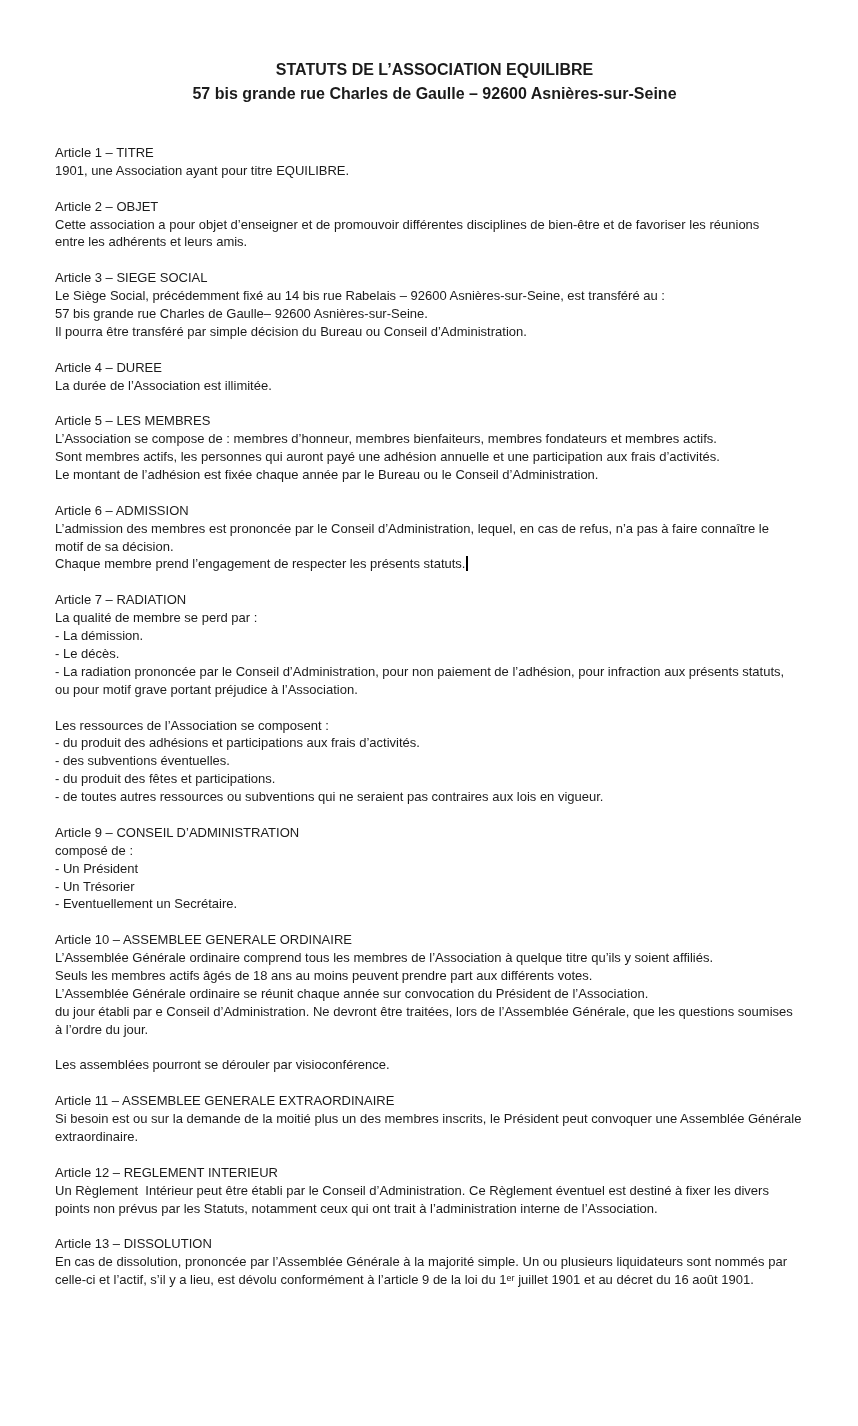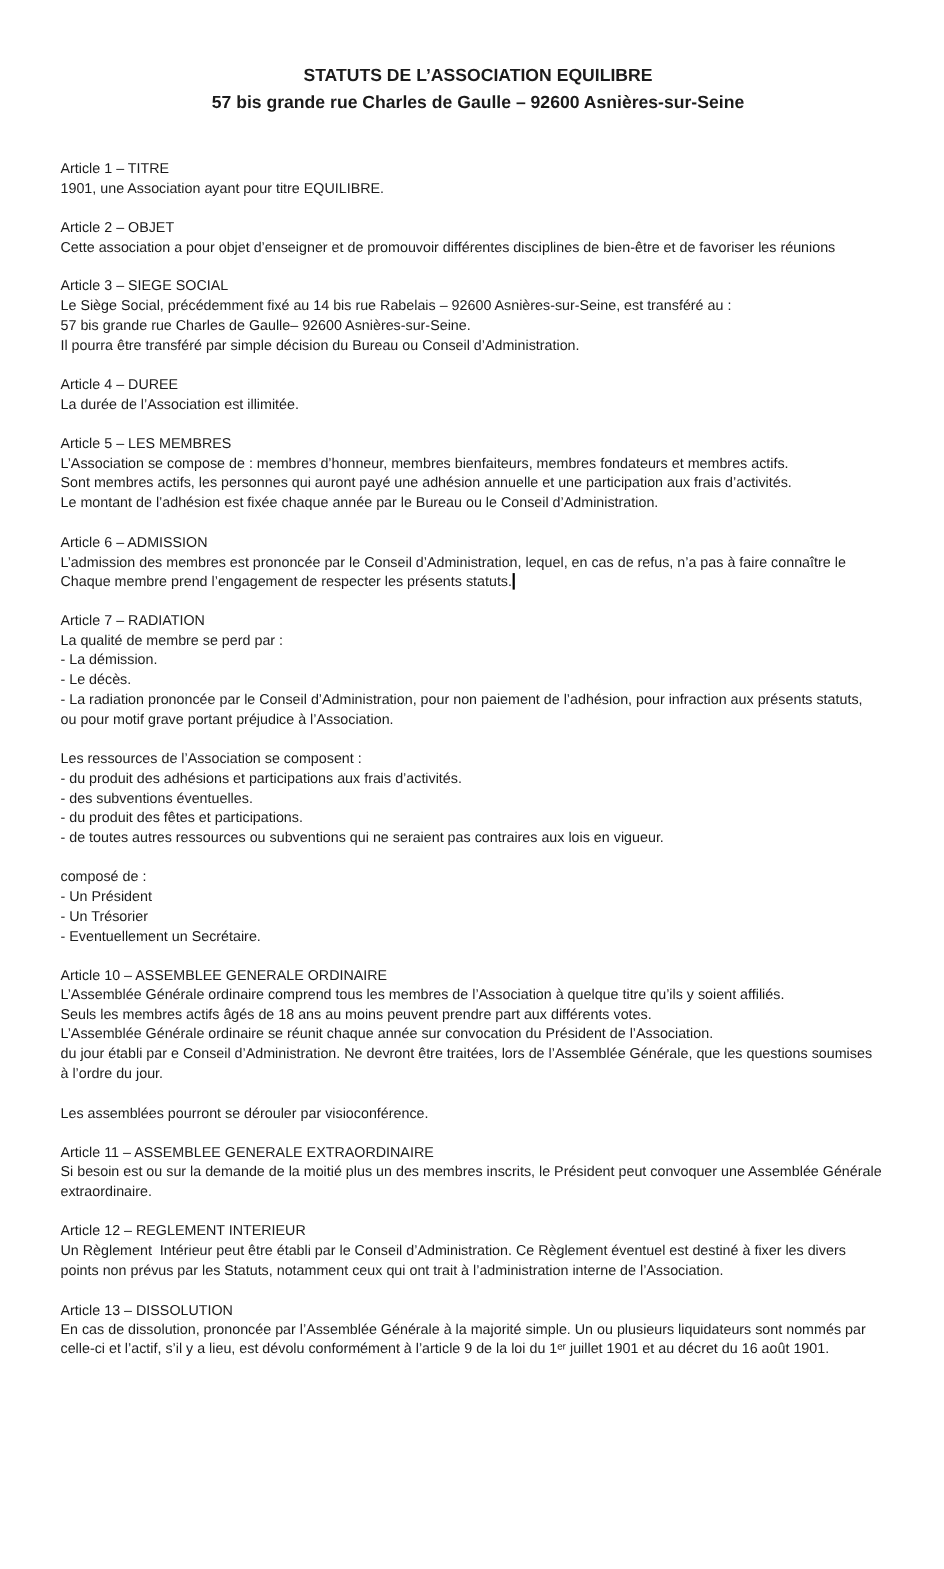--- a/index.html
+++ b/index.html
@@ -51,58 +51,61 @@
     <div class="title-line">57 bis grande rue Charles de Gaulle – 92600 Asnières-sur-Seine</div>
   </header>
   <main id="articles">
       <section class="article">
         <div class="h">Article 1 – TITRE</div>
         <div class="line"><span>1901, une Association ayant pour titre EQUILIBRE.</span></div>
       </section>
       <section class="article">
         <div class="h">Article 2 – OBJET</div>
         <div class="line"><span>Cette association a pour objet d’enseigner et de promouvoir différentes disciplines de bien-être et de favoriser les réunions</span></div>
+        <div class="line"><span>entre les adhérents et leurs amis.</span></div>
       </section>
       <section class="article">
         <div class="h">Article 3 – SIEGE SOCIAL</div>
         <div class="line"><span>Le Siège Social, précédemment fixé au 14 bis rue Rabelais – 92600 Asnières-sur-Seine, est transféré au :</span></div>
         <div class="line"><span>57 bis grande rue Charles de Gaulle– 92600 Asnières-sur-Seine.</span></div>
         <div class="line"><span>Il pourra être transféré par simple décision du Bureau ou Conseil d’Administration.</span></div>
       </section>
       <section class="article">
         <div class="h">Article 4 – DUREE</div>
         <div class="line"><span>La durée de l’Association est illimitée.</span></div>
       </section>
       <section class="article">
         <div class="h">Article 5 – LES MEMBRES</div>
         <div class="line"><span>L’Association se compose de : membres d’honneur, membres bienfaiteurs, membres fondateurs et membres actifs.</span></div>
         <div class="line"><span>Sont membres actifs, les personnes qui auront payé une adhésion annuelle et une participation aux frais d’activités.</span></div>
         <div class="line"><span>Le montant de l’adhésion est fixée chaque année par le Bureau ou le Conseil d’Administration.</span></div>
       </section>
       <section class="article">
         <div class="h">Article 6 – ADMISSION</div>
         <div class="line"><span>L’admission des membres est prononcée par le Conseil d’Administration, lequel, en cas de refus, n’a pas à faire connaître le</span></div>
+        <div class="line"><span>motif de sa décision.</span></div>
         <div class="line"><span>Chaque membre prend l’engagement de respecter les présents statuts.</span><span class="cursor" style="background: rgb(0, 0, 0);"></span></div>
       </section>
       <section class="article">
         <div class="h">Article 7 – RADIATION</div>
         <div class="line"><span>La qualité de membre se perd par :</span></div>
         <div class="line"><span>- La démission.</span></div>
         <div class="line"><span>- Le décès.</span></div>
         <div class="line"><span>- La radiation prononcée par le Conseil d’Administration, pour non paiement de l’adhésion, pour infraction aux présents statuts,</span></div>
         <div class="line"><span>ou pour motif grave portant préjudice à l’Association.</span></div>
       </section>
       <section class="article">
         <div class="line"><span>Les ressources de l’Association se composent :</span></div>
         <div class="line"><span>- du produit des adhésions et participations aux frais d’activités.</span></div>
         <div class="line"><span>- des subventions éventuelles.</span></div>
         <div class="line"><span>- du produit des fêtes et participations.</span></div>
         <div class="line"><span>- de toutes autres ressources ou subventions qui ne seraient pas contraires aux lois en vigueur.</span></div>
       </section>
       <section class="article">
+        <div class="h">Article 9 – CONSEIL D’ADMINISTRATION</div>
         <div class="line"><span>composé de :</span></div>
         <div class="line"><span>- Un Président</span></div>
         <div class="line"><span>- Un Trésorier</span></div>
         <div class="line"><span>- Eventuellement un Secrétaire.</span></div>
       </section>
       <section class="article">
         <div class="h">Article 10 – ASSEMBLEE GENERALE ORDINAIRE</div>
         <div class="line"><span>L’Assemblée Générale ordinaire comprend tous les membres de l’Association à quelque titre qu’ils y soient affiliés.</span></div>
         <div class="line"><span>Seuls les membres actifs âgés de 18 ans au moins peuvent prendre part aux différents votes.</span></div>
         <div class="line"><span>L’Assemblée Générale ordinaire se réunit chaque année sur convocation du Président de l’Association.</span></div>

